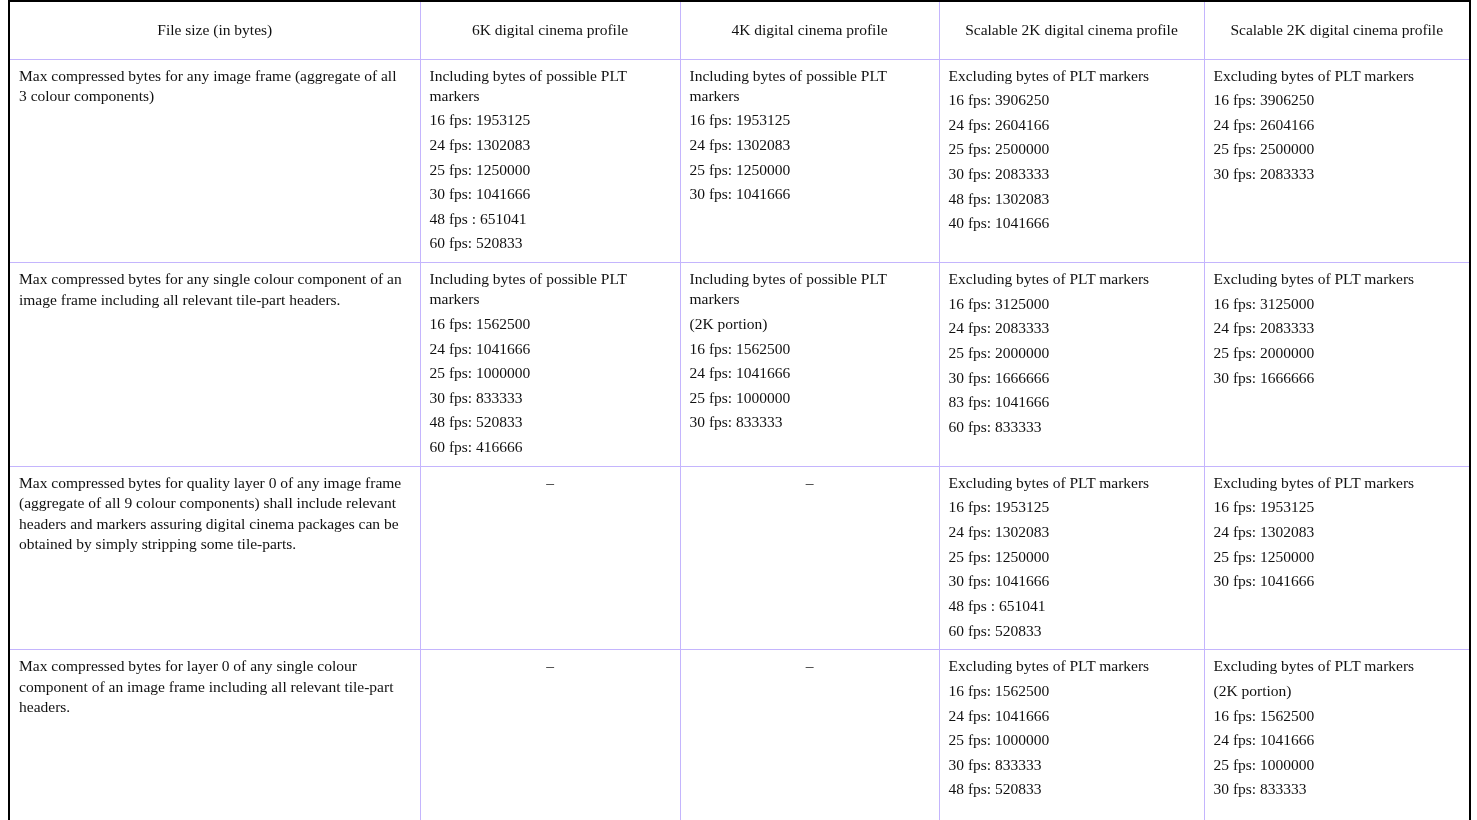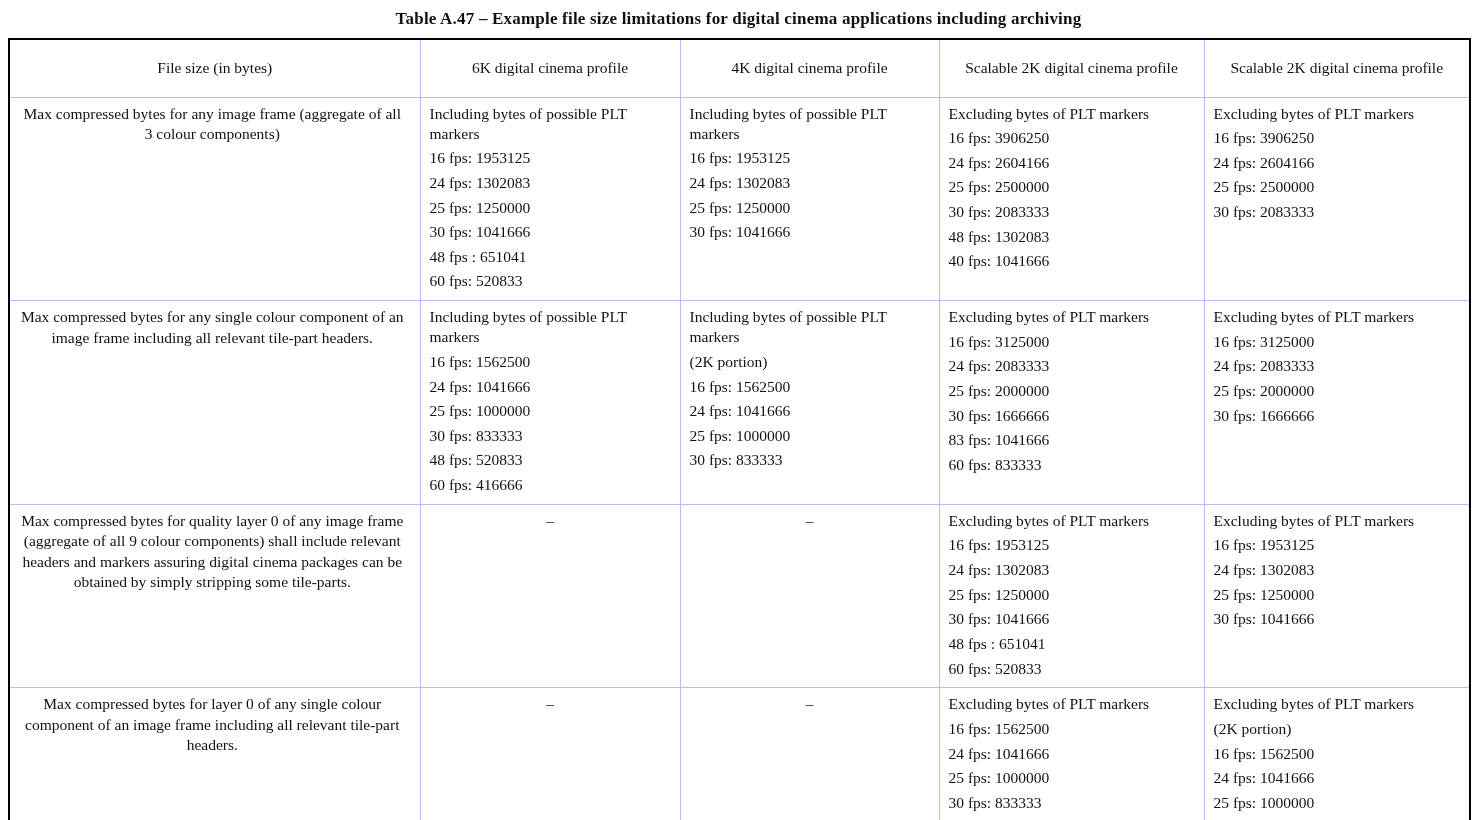--- a/index.html
+++ b/index.html
@@ -47,42 +47,40 @@
     vertical-align: middle;
     padding: 4px 16px;
     line-height: 1.3;
   }
   tbody td {
     vertical-align: top;
     padding: 6px 9px 4px 9px;
   }
   tbody td.label-cell {
     padding-right: 14px;
-    text-align: center;
   }
   tbody tr:nth-child(1) { height: 187px; }
   tbody tr:nth-child(2) { height: 187px; }
   tbody tr:nth-child(3) { height: 166px; }
   tbody tr:nth-child(4) { height: 172px; }
   .cell-line {
     line-height: 1.3;
     margin-bottom: 4.5px;
   }
   .label-text {
     line-height: 1.32;
   }
   td.dash-cell {
     text-align: center;
   }
 </style>
 </head>
 <body>
 
 <div class="page">
-  <div class="caption">Table A.47 – Example file size limitations for digital cinema applications including archiving</div>
 
   <table class="spec-table">
     <colgroup>
       <col style="width: 411px">
       <col style="width: 260px">
       <col style="width: 259px">
       <col style="width: 265px">
       <col style="width: 266px">
     </colgroup>
     <thead>

